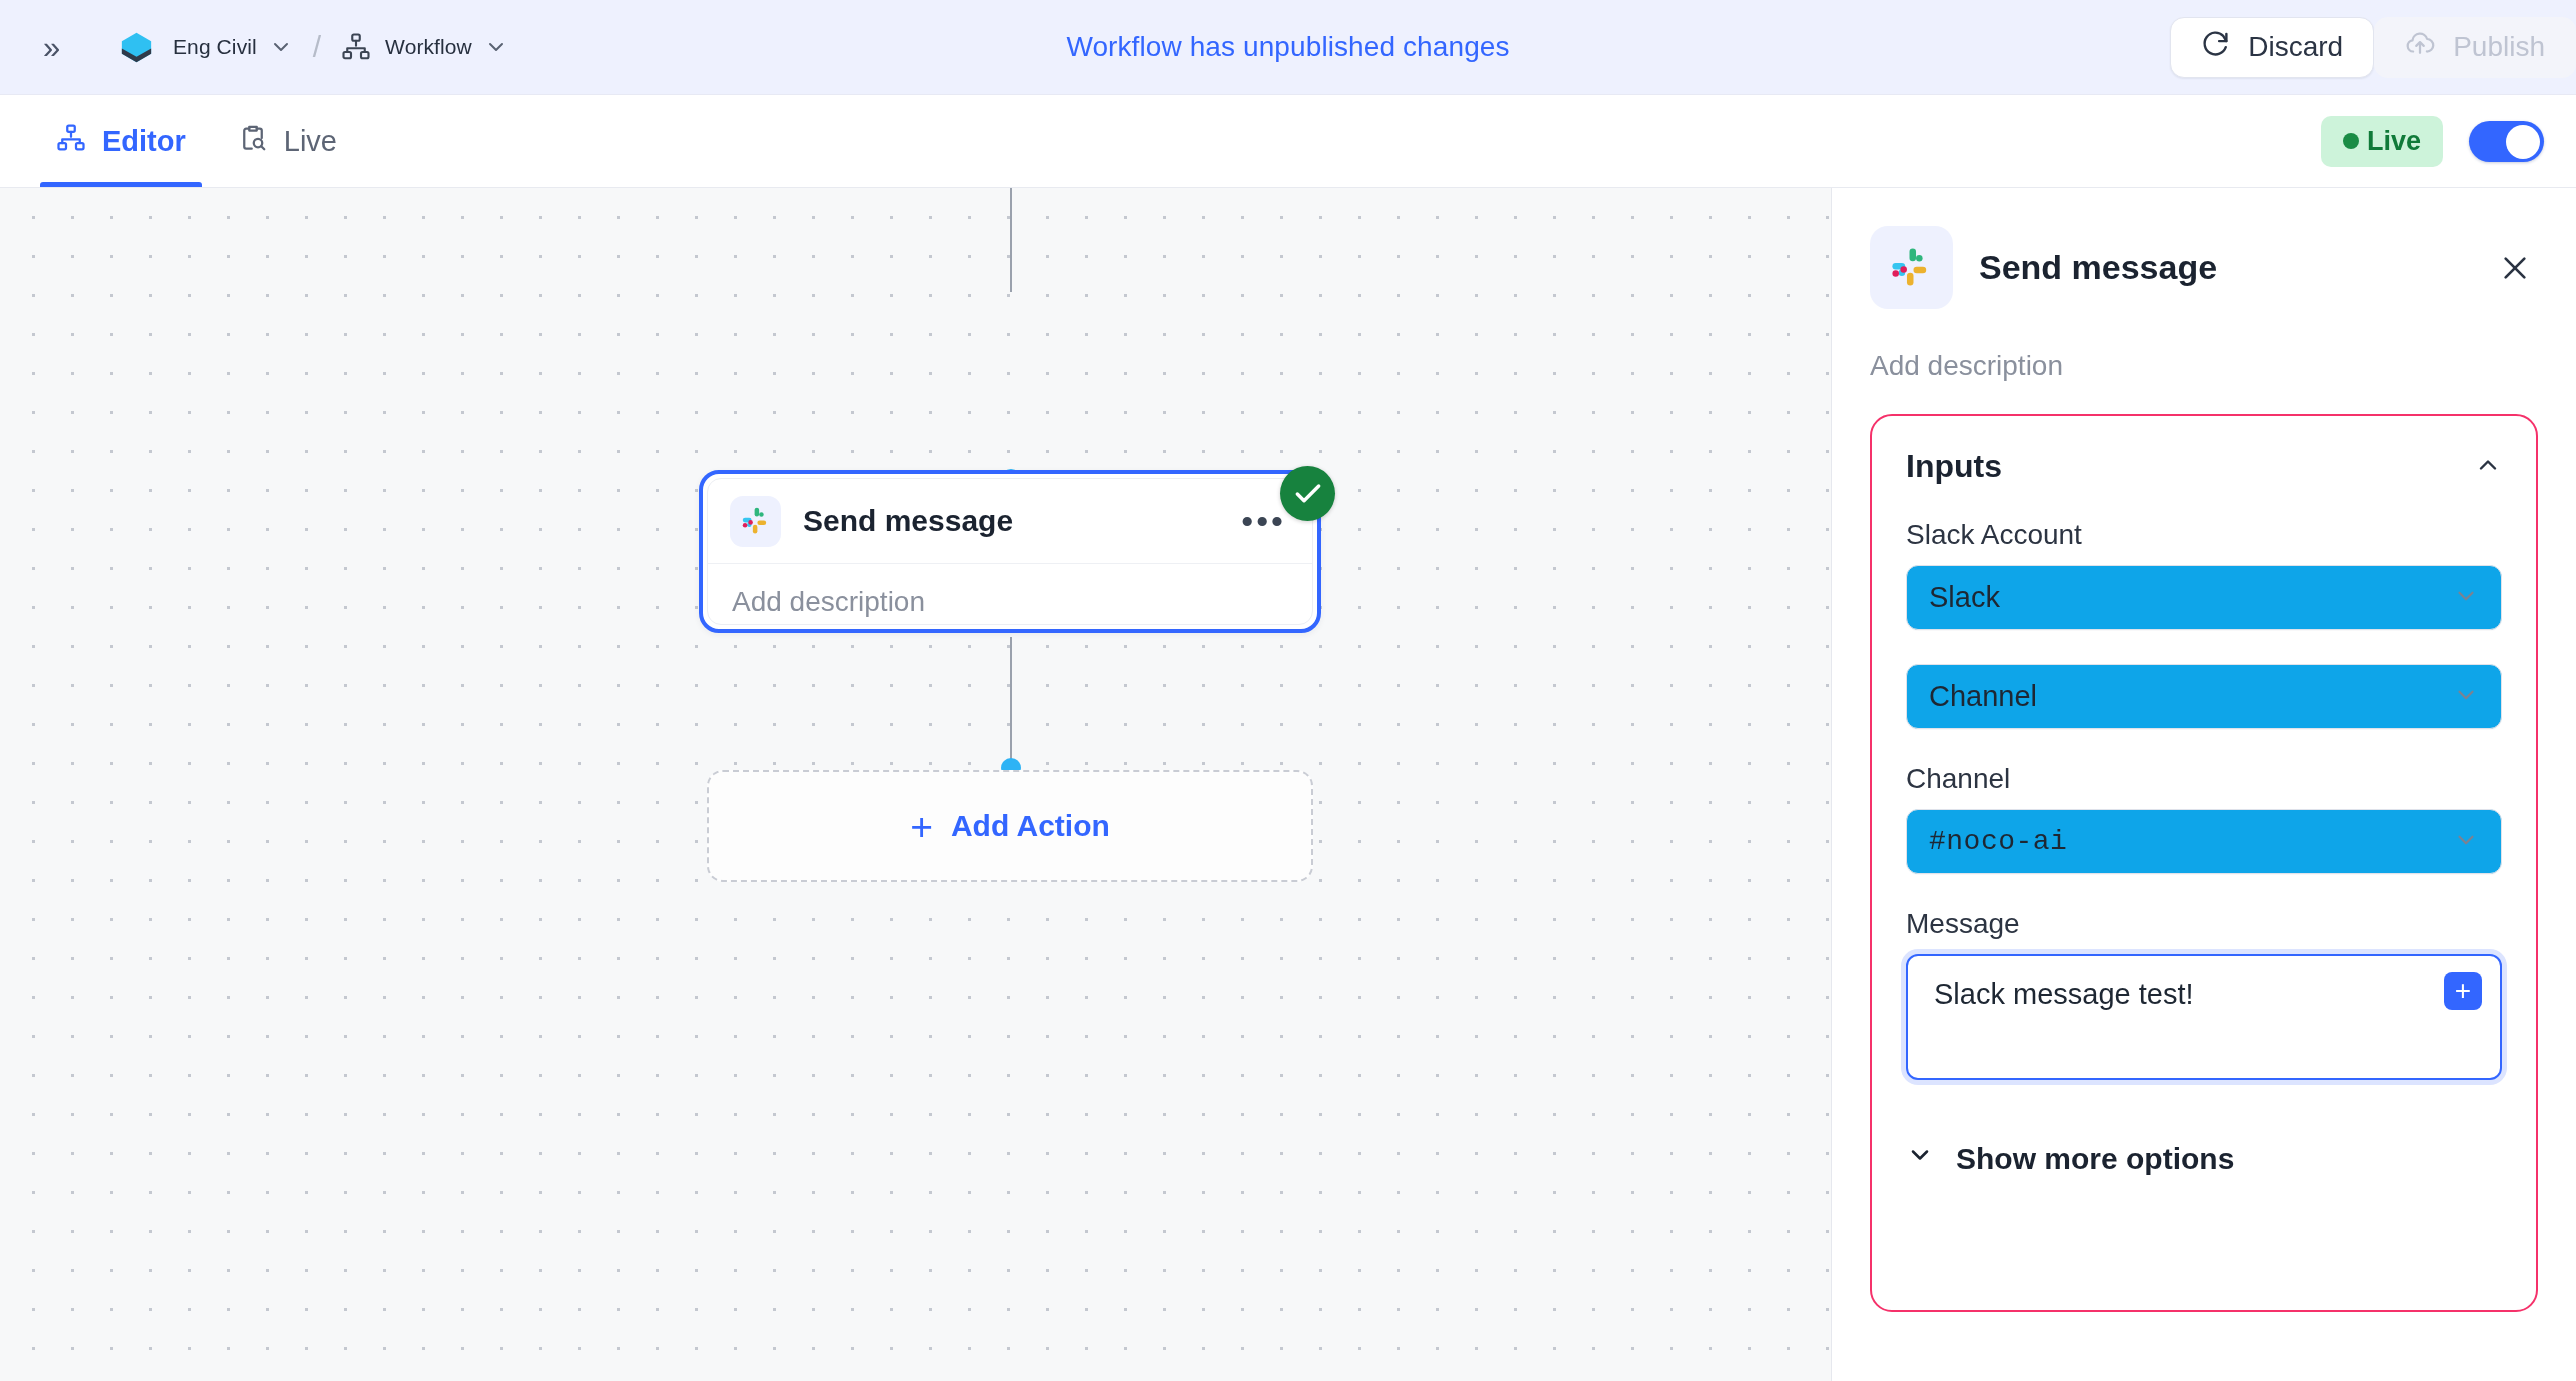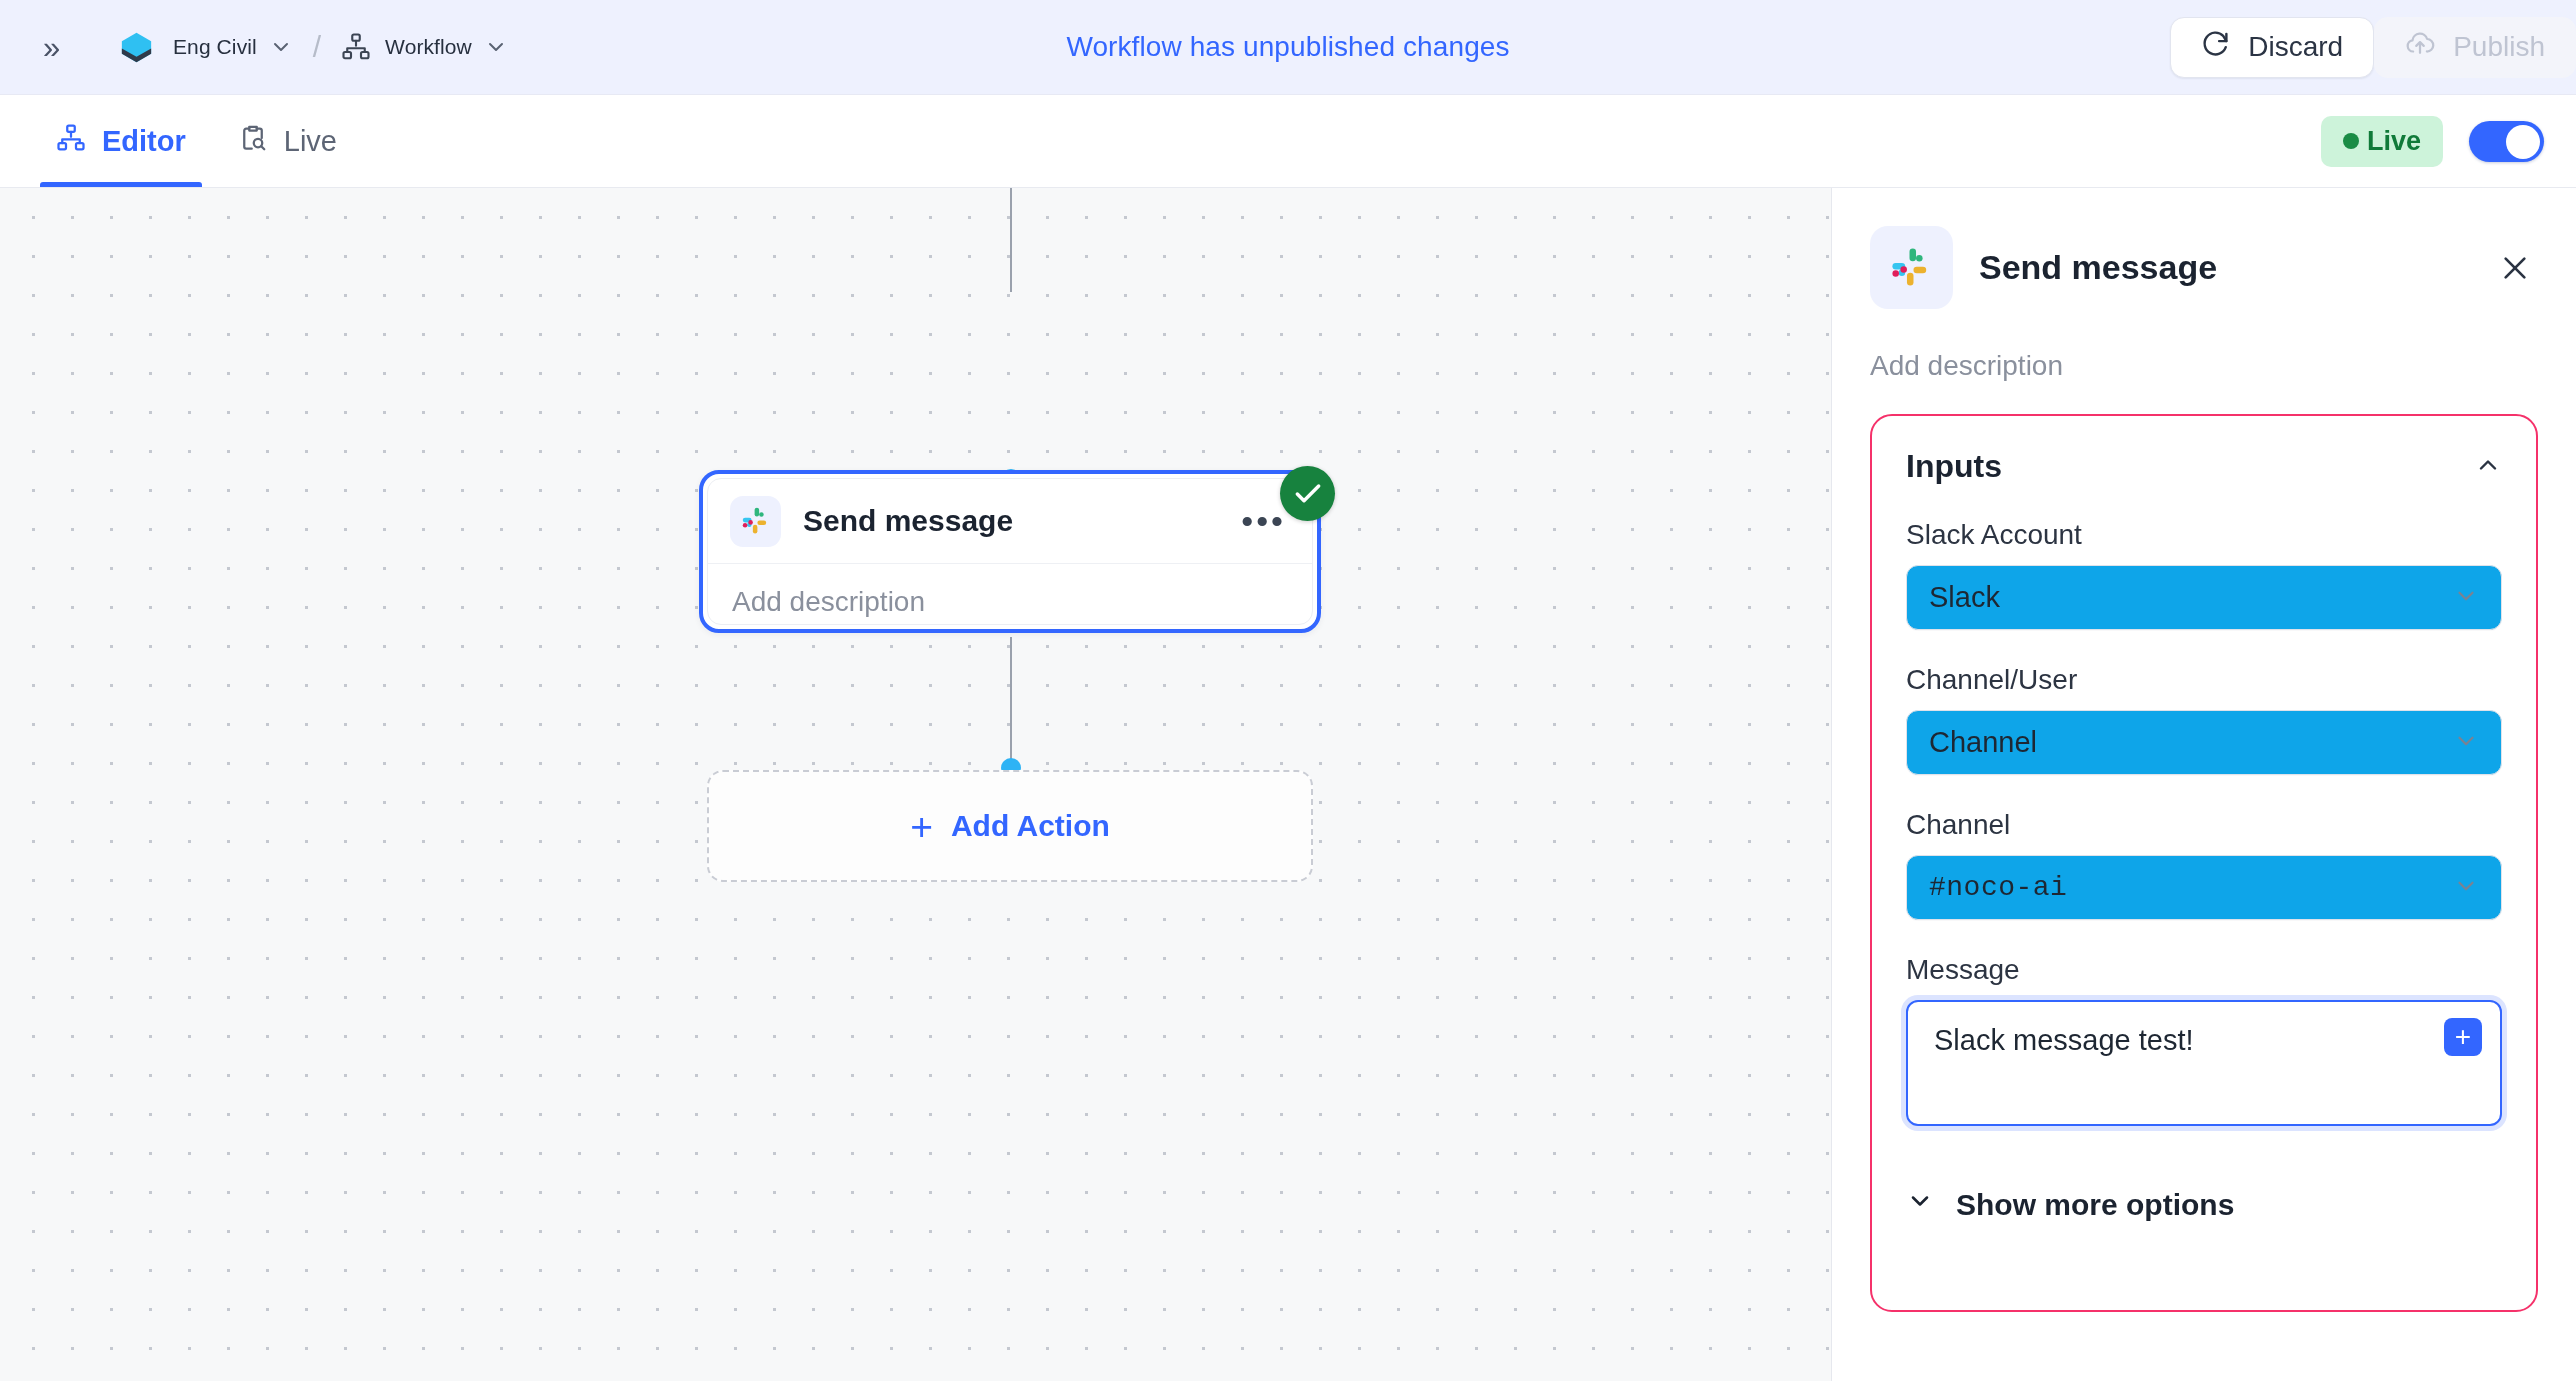--- a/index.html
+++ b/index.html
@@ -395,21 +395,20 @@
             <span class="select-val">Slack</span>
             <span class="select-chev">
               <svg width="26" height="26" viewBox="0 0 24 24" fill="none" stroke="currentColor" stroke-width="2" stroke-linecap="round" stroke-linejoin="round">
                   <polyline points="6 9 12 15 18 9"></polyline>
                 </svg>
             </span>
           </div>
         </div>
 
         <div class="field">
-          <div class="field-label">Channel/User</div>
           <div class="select">
             <span class="select-val">Channel</span>
             <span class="select-chev">
               <svg width="26" height="26" viewBox="0 0 24 24" fill="none" stroke="currentColor" stroke-width="2" stroke-linecap="round" stroke-linejoin="round">
                   <polyline points="6 9 12 15 18 9"></polyline>
                 </svg>
             </span>
           </div>
         </div>
 

